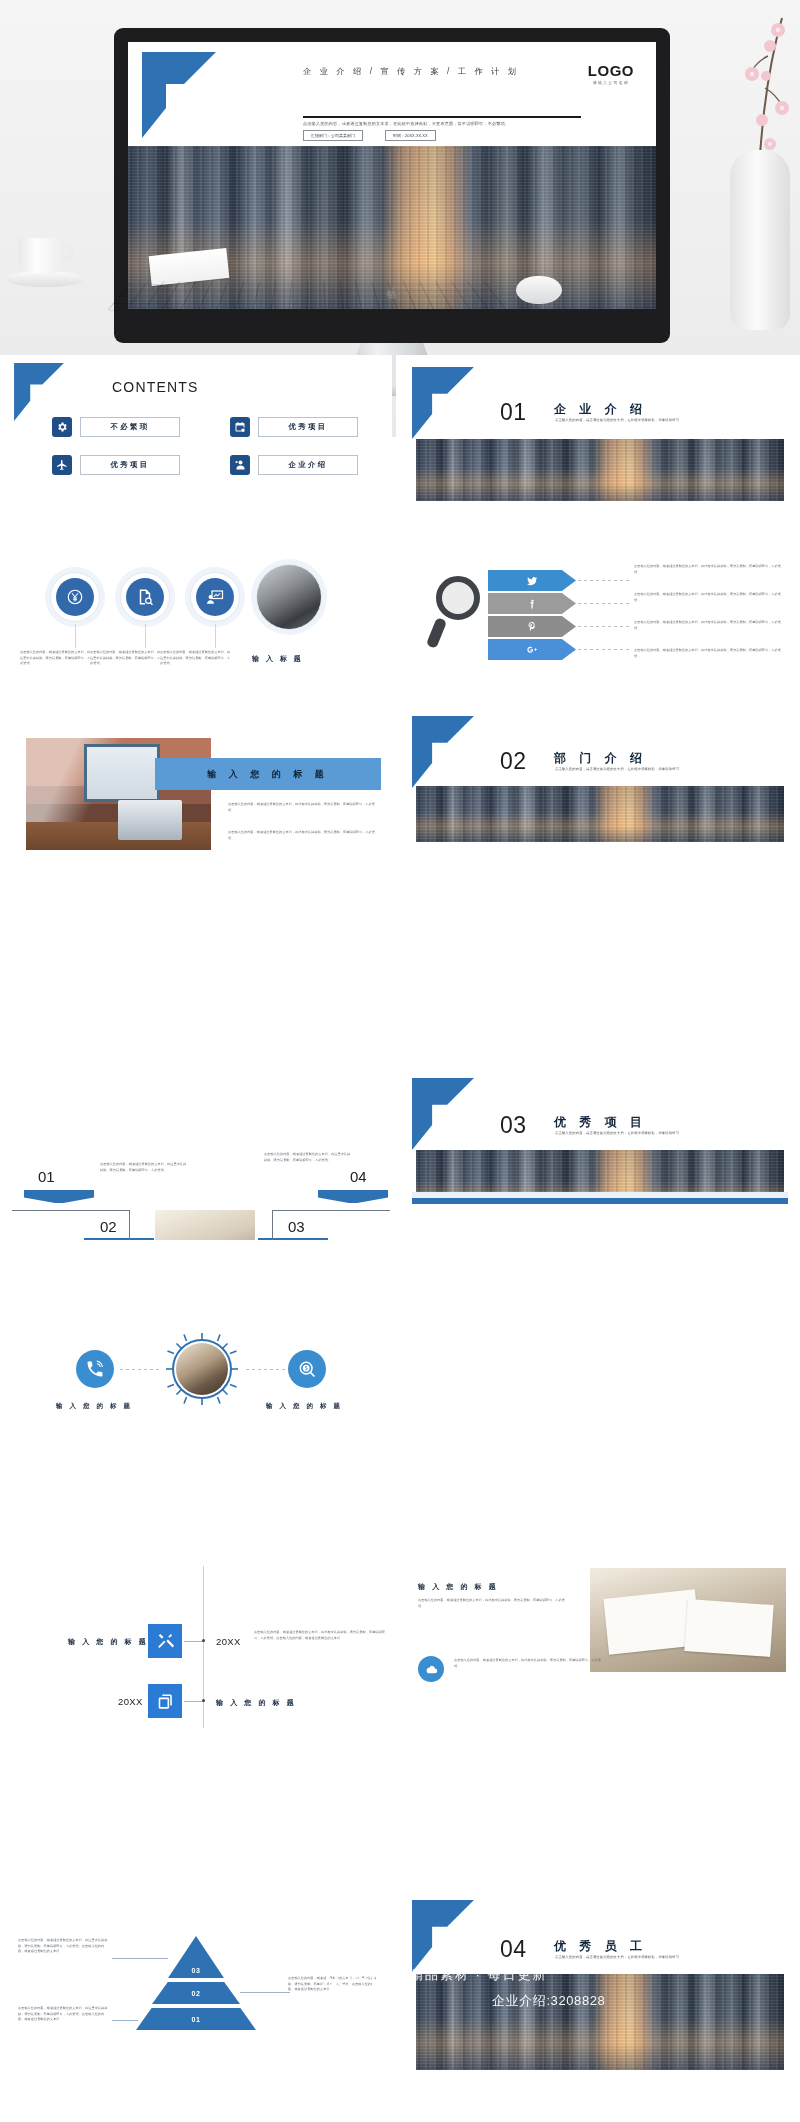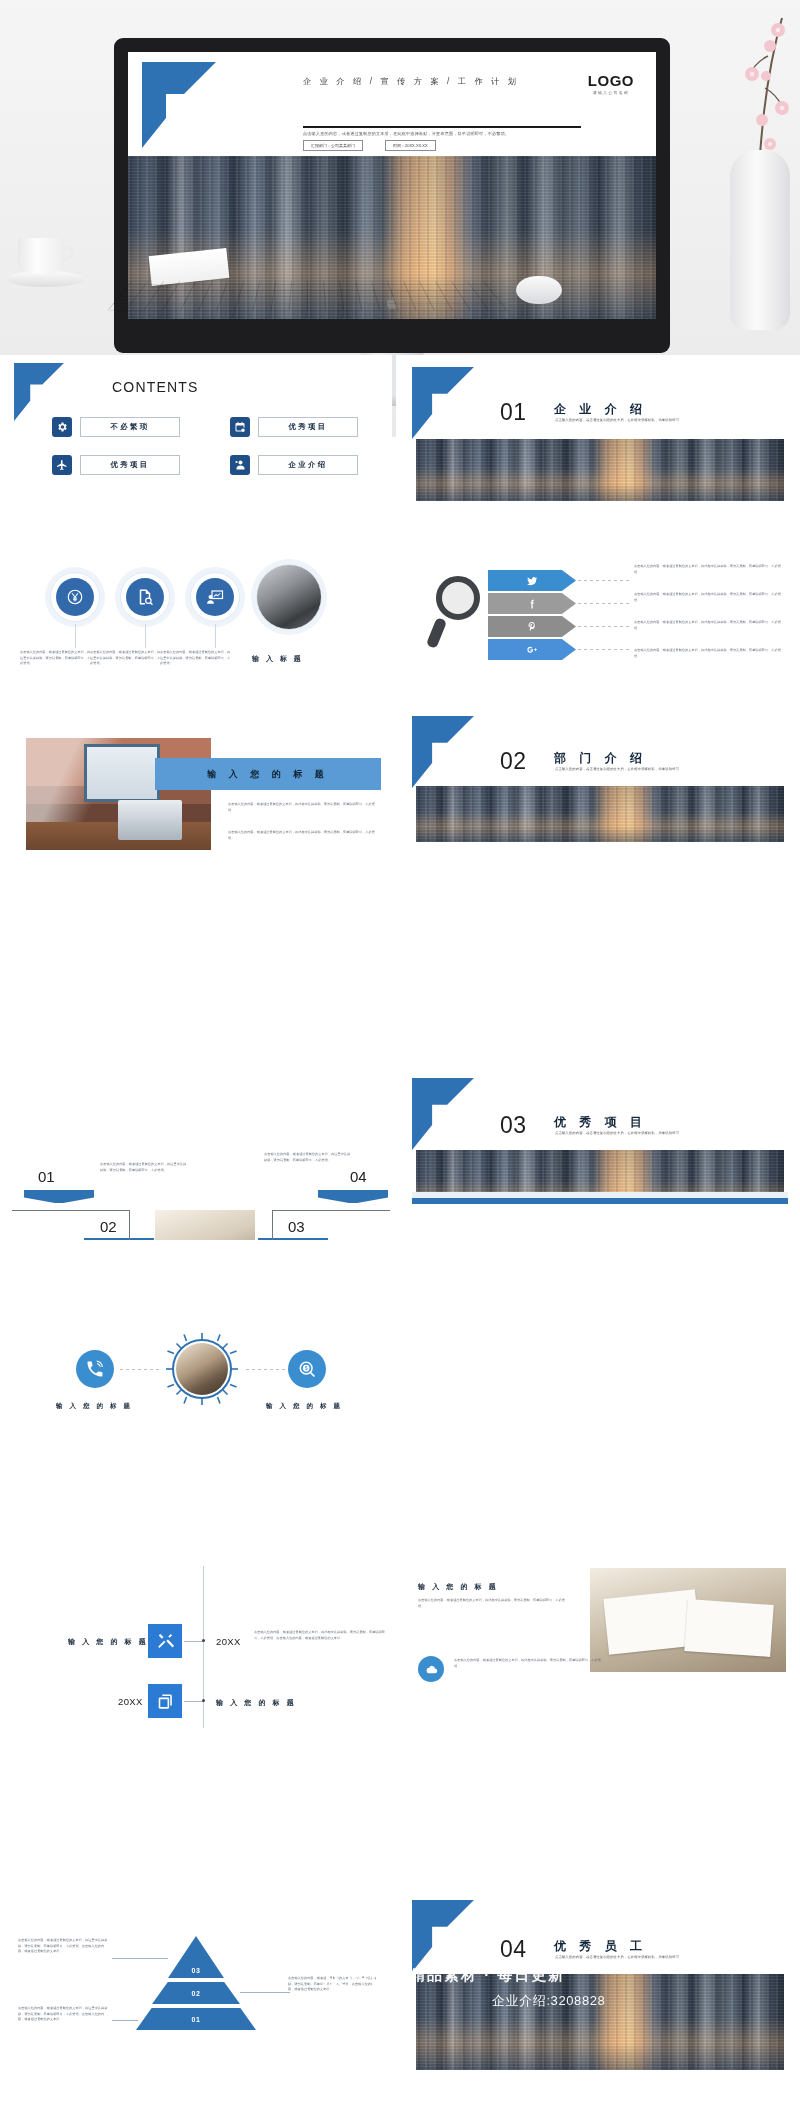--- a/index.html
+++ b/index.html
@@ -39,21 +39,21 @@
   }
 
   
   .corner { position: absolute; }
   .corner svg { display: block; }
 
   
   #hero { left: 0; top: 0; width: 800px; height: 437px; background: #f2f2f2; }
   #hero-bg-top { position: absolute; left: 0; top: 0; width: 800px; height: 437px;
     background: linear-gradient(to bottom, #f5f5f5 0%, #efefef 55%, #e9e9e9 100%); }
-  .monitor { position: absolute; left: 114px; top: 38px; width: 556px; height: 315px; }
+  .monitor { position: absolute; left: 114px; top: 28px; width: 556px; height: 315px; }
   .monitor-bezel {
     position: absolute; inset: 0; background: #1d1d1f; border-radius: 9px;
     padding: 14px 14px 34px 14px;
   }
   .monitor-screen { position: relative; width: 100%; height: 100%; background: #fff; overflow: hidden; }
   .monitor-chin {
     position: absolute; left: 0; bottom: 0; width: 100%; height: 34px;
     display: flex; align-items: center; justify-content: center;
   }
   .apple-logo { width: 11px; height: 13px; opacity: .72; }
@@ -367,21 +367,21 @@
   .wm-logo { display: flex; align-items: center; gap: 2px; }
   .wm-box {
     width: 26px; height: 26px; border: 2.5px solid rgba(255,255,255,.92);
     display: flex; align-items: center; justify-content: center;
     font-size: 13px; color: rgba(255,255,255,.92); font-weight: 700;
   }
   .wm-ren {
     font-size: 26px; color: rgba(255,255,255,.92); font-weight: 700; line-height: 1;
   }
   .wm-slogan {
-    font-size: 15px; color: rgba(255,255,255,.95); letter-spacing: 2px; font-weight: 700;
+    font-size: 13px; color: rgba(255,255,255,.95); letter-spacing: 2px; font-weight: 400;
   }
   .wm-code {
     position: absolute; left: 492px; top: 1992px;
     font-size: 13px; color: rgba(255,255,255,.95); letter-spacing: .6px;
   }
 
   .noclick { pointer-events: none; }
 </style>
 </head>
 <body>

